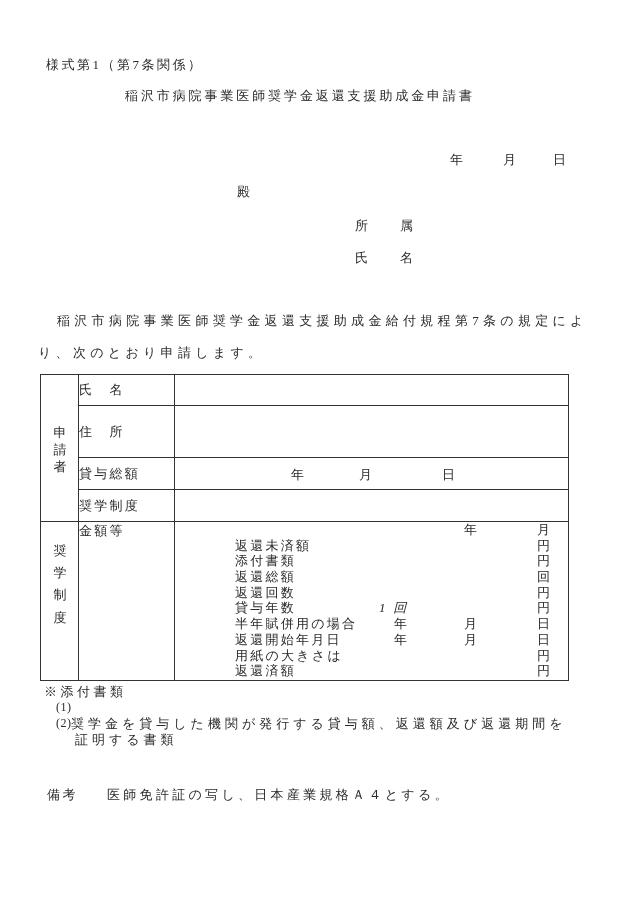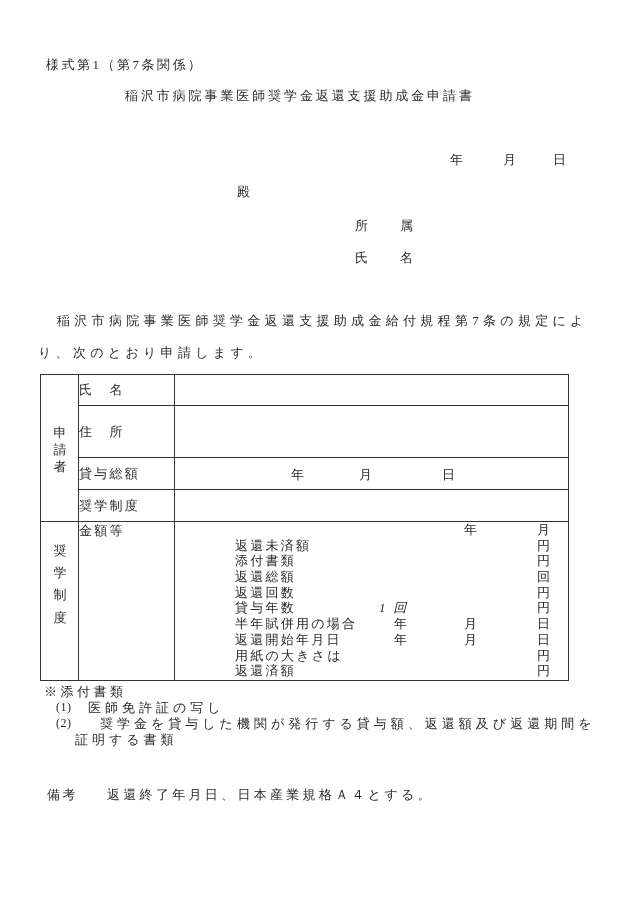--- a/index.html
+++ b/index.html
@@ -58,21 +58,21 @@
   .seg-a{left:219px;}
   .seg-b{left:289px;}
   .seg-c{left:362px;}
 
   
   .att-head{left:44px;top:683px;letter-spacing:3.5px;}
   .att-num{letter-spacing:0.5px;font-size:12px;}
   .att-num-1{left:56px;top:700px;}
   .att-num-2{left:56px;top:716px;}
   .att-text-1{left:88px;top:699px;letter-spacing:4px;}
-  .att-text-2{left:100px;top:715px;letter-spacing:4px;}
+  .att-text-2{left:71px;top:715px;letter-spacing:4px;}
   .att-cont{left:75px;top:731px;letter-spacing:4px;}
   .remarks-label{left:47px;top:786px;letter-spacing:2.5px;}
   .remarks-text{left:107px;top:786px;letter-spacing:3.3px;}
 </style>
 </head>
 <body>
 
 <div class="page">
 
   <span class="abs form-number">様式第1（第7条関係）</span>
@@ -172,21 +172,20 @@
           <span>返還未済額</span>
           <span class="seg seg-c">円</span>
         </div>
       </td>
     </tr>
   </tbody>
     </table>
 
   <span class="abs att-head">※添付書類</span>
   <span class="abs att-num att-num-1">(1)</span>
-  <span class="abs att-text-1">医師免許証の写し</span>
   <span class="abs att-num att-num-2">(2)</span>
   <span class="abs att-text-2">奨学金を貸与した機関が発行する貸与額、返還額及び返還期間を</span>
   <span class="abs att-cont">証明する書類</span>
 
   <span class="abs remarks-label">備考</span>
-  <span class="abs remarks-text">返還終了年月日、日本産業規格Ａ４とする。</span>
+  <span class="abs remarks-text">医師免許証の写し、日本産業規格Ａ４とする。</span>
 
 </div>
 
 </body></html>

